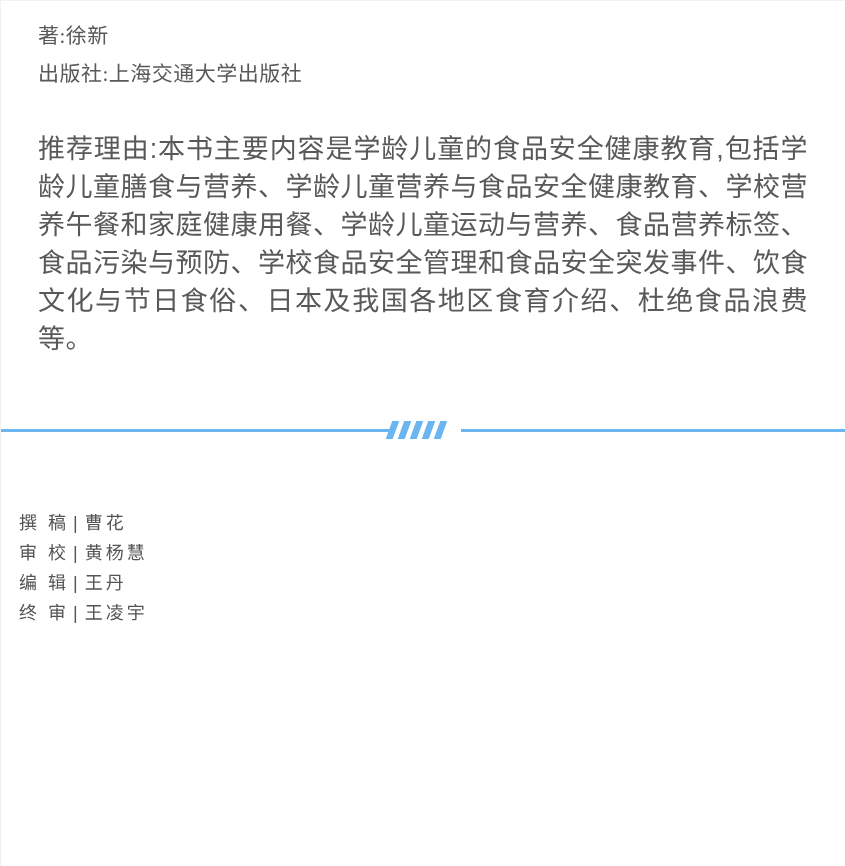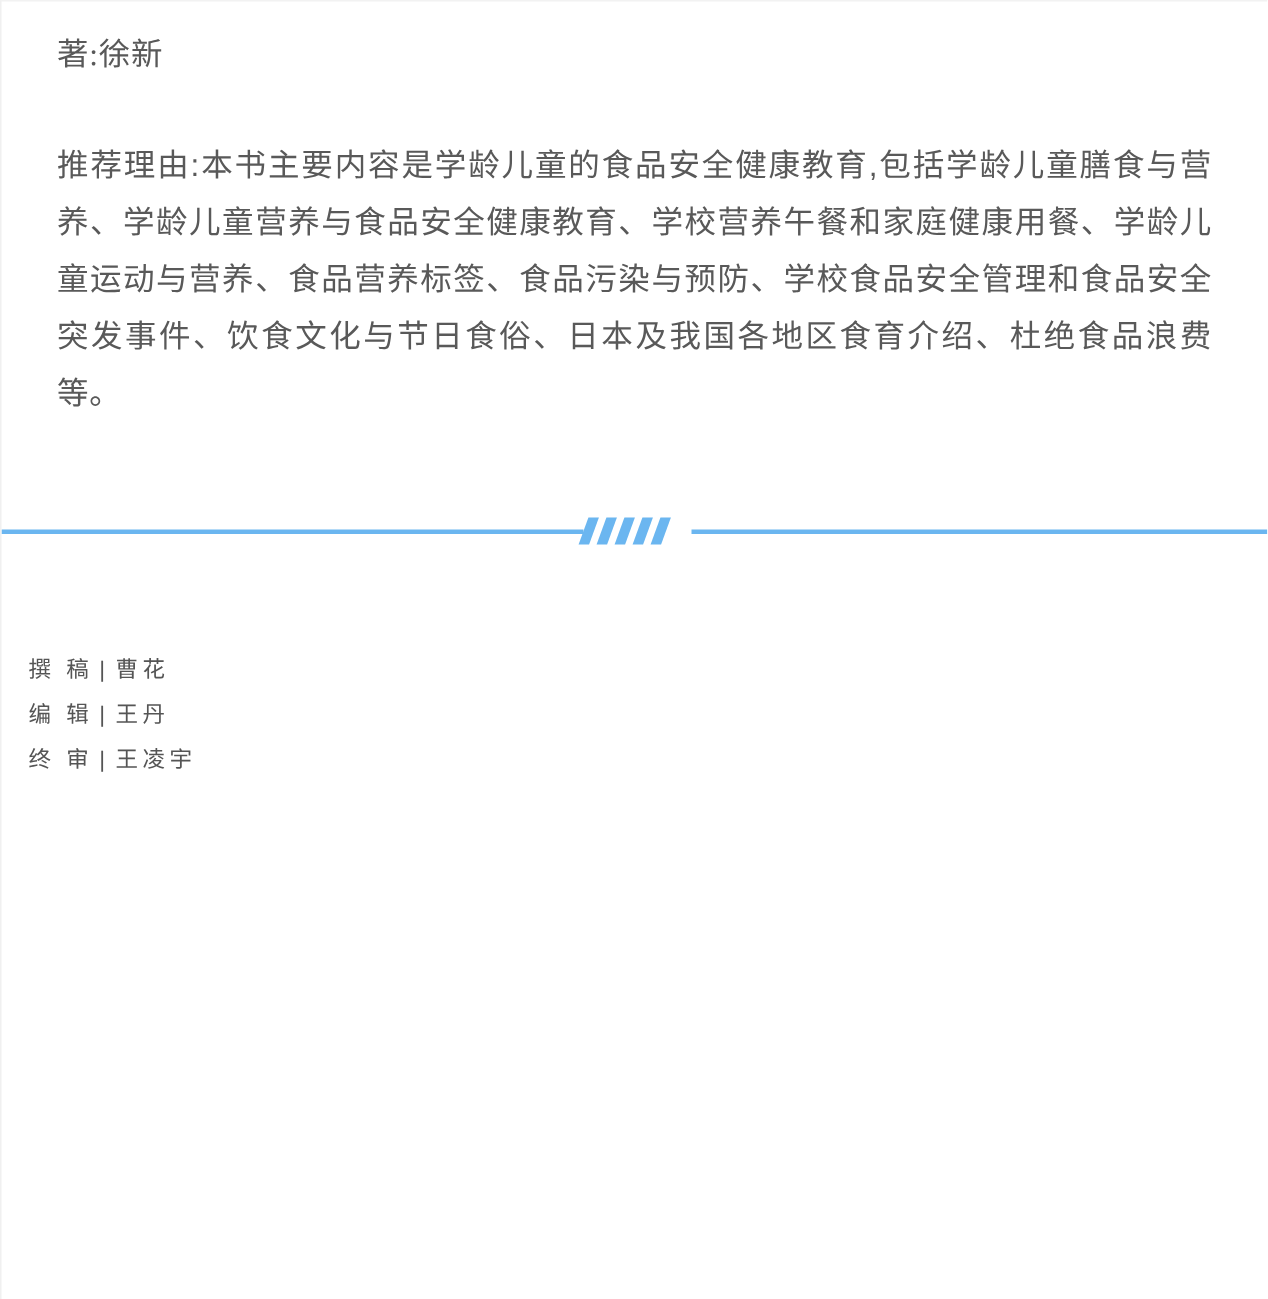--- a/index.html
+++ b/index.html
@@ -27,21 +27,21 @@
     font-family: "Liberation Serif", "DejaVu Serif", serif;
   }
   .meta p {
     font-size: 21px;
     line-height: 38px;
     letter-spacing: 0.5px;
   }
   
   .para {
     margin: 0 37px;
-    font-size: 21px;
+    font-size: 27px;
     line-height: 38px;
     letter-spacing: 0.5px;
     text-align: justify;
     text-justify: inter-ideograph;
   }
   .para-recommendation { margin-top: 37px; }
   .para-closing { margin-top: 68px; }
   
   .divider {
     position: relative;
@@ -73,35 +73,36 @@
     height: 18px;
     background: var(--accent);
     transform: skewX(-20deg);
   }
   
   .credits {
     margin-top: 68px;
     padding: 0 18px;
   }
   .credit-row {
-    font-size: 15px;
+    font-size: 18px;
     line-height: 30px;
     color: #555555;
   }
   .credit-role { letter-spacing: 3px; }
   .credit-sep { margin: 0 7px 0 4px; color: #555555; }
   .credit-name { letter-spacing: 3px; }
 </style>
 </head>
 <body>
 
 <div class="page">
 
   <section class="meta">
     <p>著:徐新</p>
+    <p>出版社:上海交通大学出版社</p>
   </section>
 
   <p class="para para-recommendation">推荐理由:本书主要内容是学龄儿童的食品安全健康教育,包括学龄儿童膳食与营养、学龄儿童营养与食品安全健康教育、学校营养午餐和家庭健康用餐、学龄儿童运动与营养、食品营养标签、食品污染与预防、学校食品安全管理和食品安全突发事件、饮食文化与节日食俗、日本及我国各地区食育介绍、杜绝食品浪费等。</p>
 
   <div class="divider">
     <div class="divider-line"></div>
     <div class="divider-slashes">
         <span class="slash"></span>
         <span class="slash"></span>
         <span class="slash"></span>
@@ -109,20 +110,23 @@
         <span class="slash"></span>
       </div>
   </div>
 
 
   <section class="credits">
     <div class="credit-row">
       <span class="credit-role">撰 稿</span><span class="credit-sep">|</span><span class="credit-name">曹花</span>
     </div>
     <div class="credit-row">
+      <span class="credit-role">审 校</span><span class="credit-sep">|</span><span class="credit-name">黄杨慧</span>
+    </div>
+    <div class="credit-row">
       <span class="credit-role">编 辑</span><span class="credit-sep">|</span><span class="credit-name">王丹</span>
     </div>
     <div class="credit-row">
       <span class="credit-role">终 审</span><span class="credit-sep">|</span><span class="credit-name">王凌宇</span>
     </div>
   </section>
 
 </div>
 
 </body></html>

